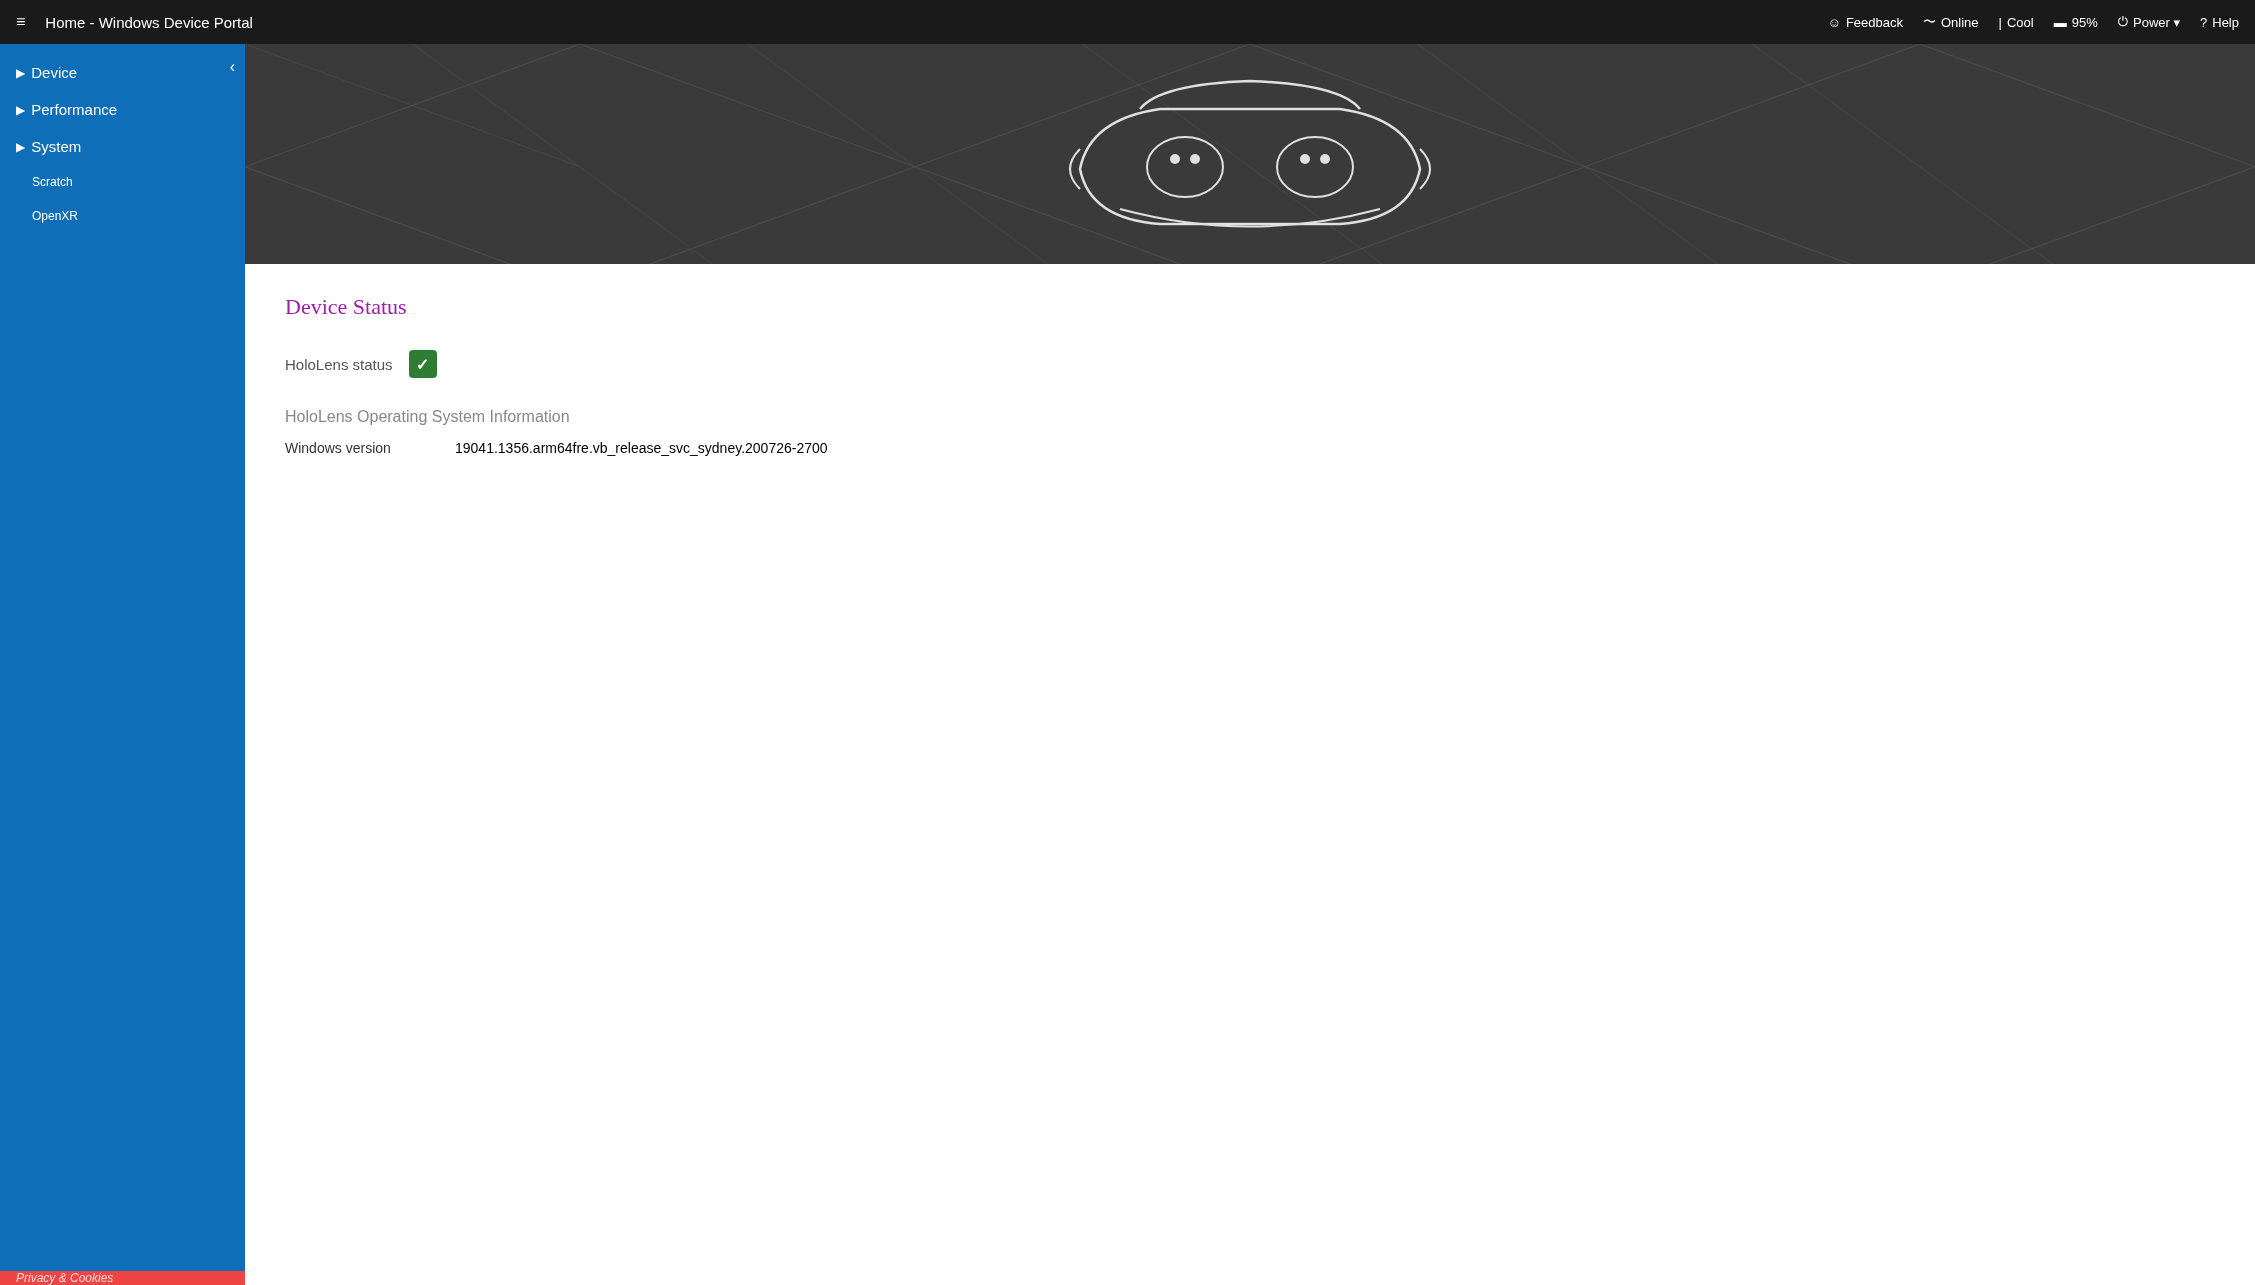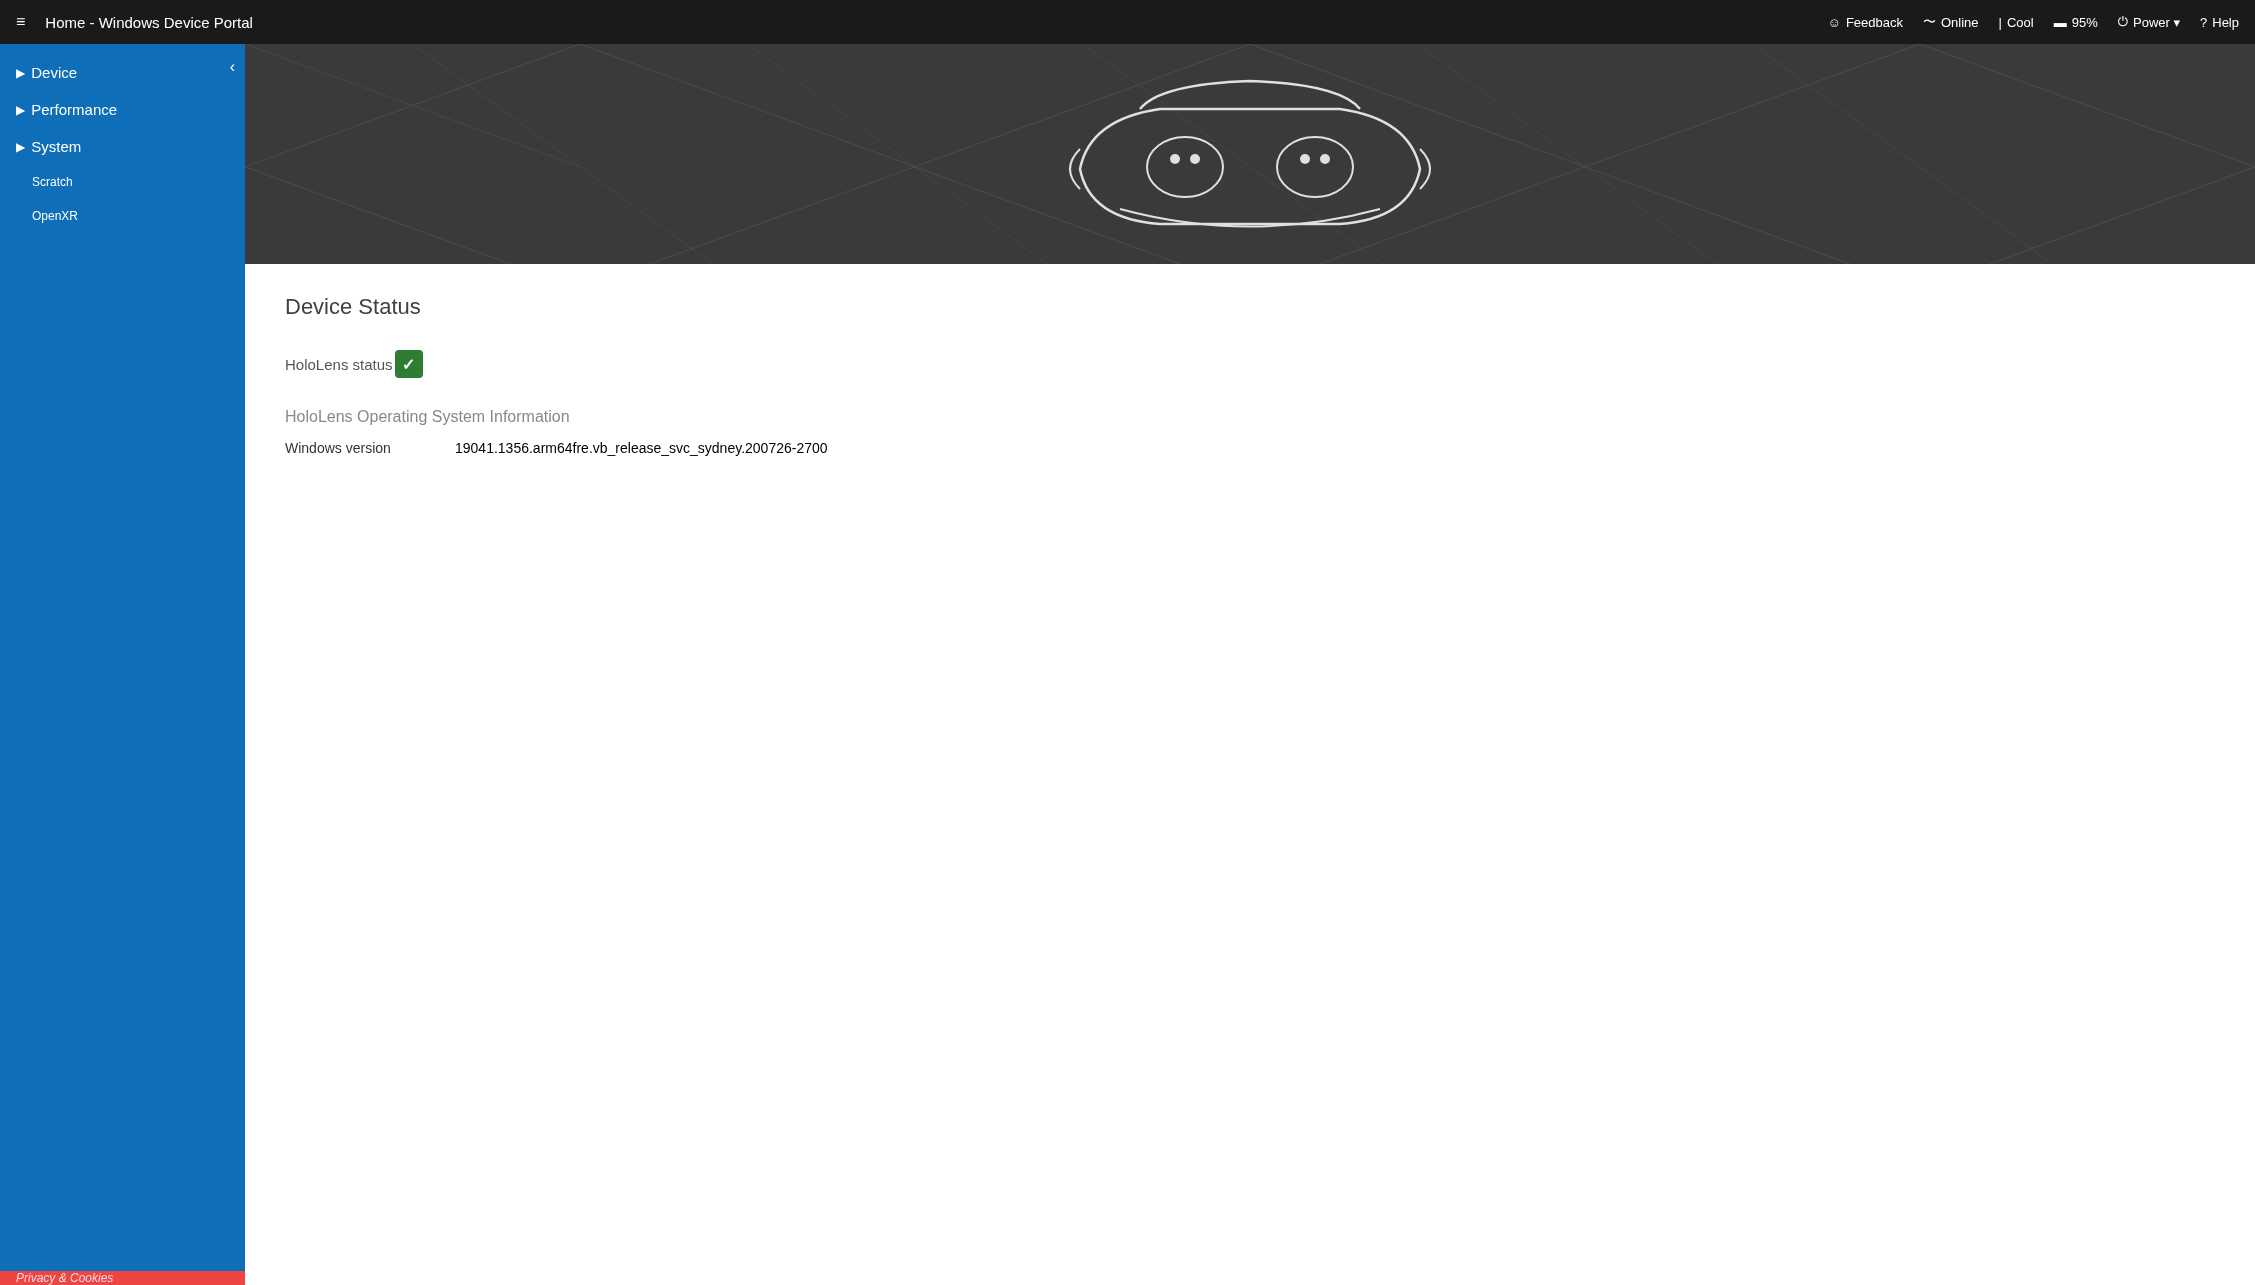--- a/index.html
+++ b/index.html
@@ -93,24 +93,24 @@
     }
 
     
     .hololens-svg {
       position: relative;
       z-index: 2;
     }
 
     
     .device-status { padding: 30px 40px; }
-    .device-status h2 { font-size: 22px; font-weight: 300; color: #404040; margin-bottom: 30px; }
+    .device-status h2 { font-size: 22px; font-weight: 300; color: #a21caf; margin-bottom: 30px; font-family: Liberation Serif, serif; }
 
     .status-section { margin-bottom: 30px; }
-    .status-row { display: flex; align-items: center; gap: 2px; margin-bottom: 6px; }
+    .status-row { display: flex; align-items: center; gap: 16px; margin-bottom: 6px; }
     .status-label { font-size: 15px; color: #555; }
     .status-badge {
       background: #2e7d32;
       color: #fff;
       width: 28px;
       height: 28px;
       border-radius: 4px;
       display: flex;
       align-items: center;
       justify-content: center;

